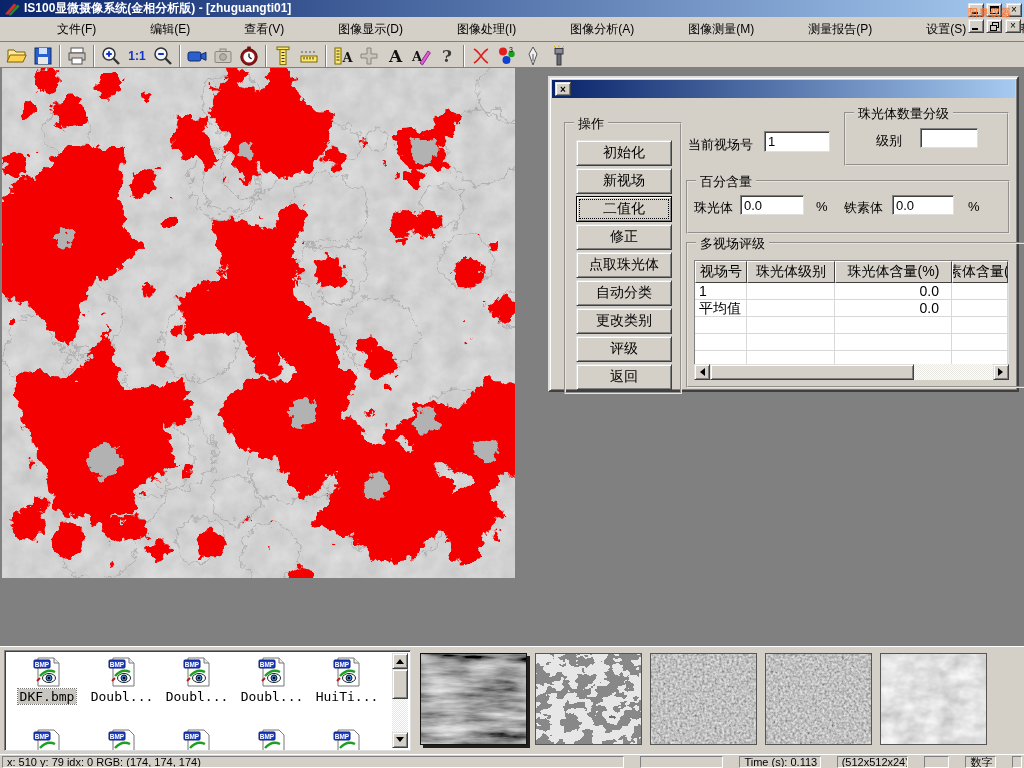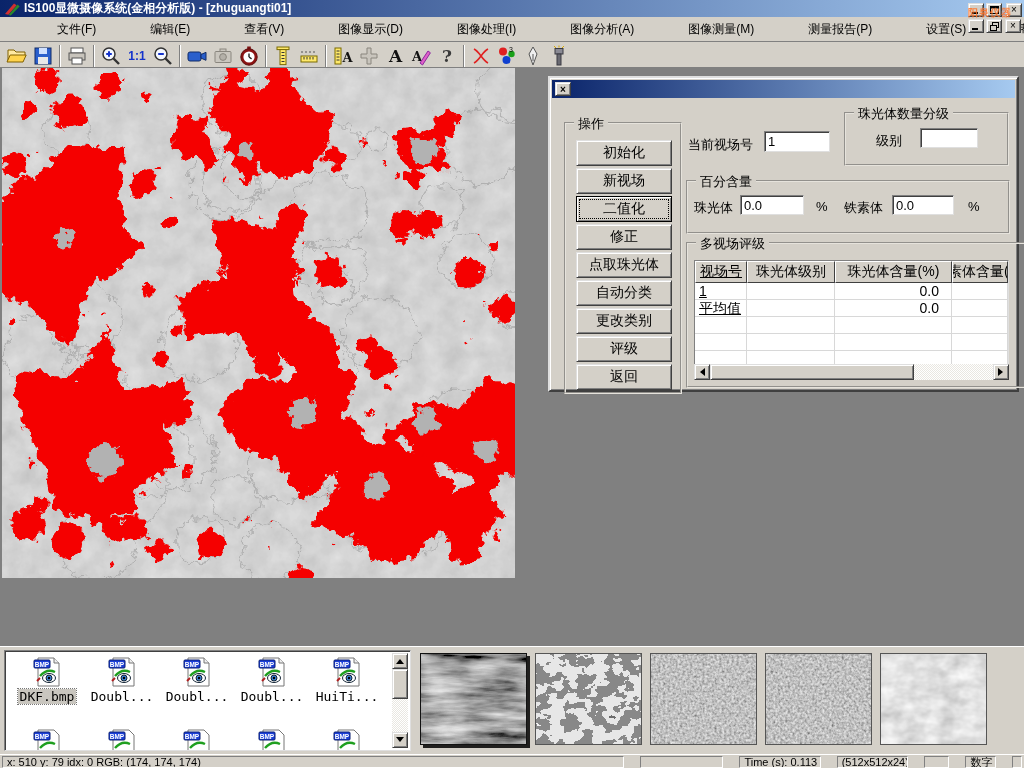--- a/index.html
+++ b/index.html
@@ -52,21 +52,21 @@
   .fld { position:absolute; background:#fff; border:1px solid; border-color:#808080 #dfdfdf #dfdfdf #808080;
          box-shadow:inset 1px 1px 0 #404040; font-size:13px; padding:2px 3px; font-family:inherit; }
   .lbl { position:absolute; white-space:nowrap; font-size:13px; }
 
   
   .tbl { position:absolute; left:6px; top:16px; width:315px; border:1px solid; border-color:#808080 #dfdfdf #dfdfdf #808080; background:#fff; }
   .tbl-head { display:flex; height:22px; }
   .th { background:#d4d0c8; border:1px solid; border-color:#fff #404040 #404040 #fff; font-size:14px; display:flex; align-items:center; justify-content:center; overflow:hidden; white-space:nowrap; }
   .tbl-row { display:flex; height:17px; border-bottom:1px solid #d8d8d8; font-size:14px; }
   .td { overflow:hidden; white-space:nowrap; border-right:1px solid #d8d8d8; padding:0 4px; }
-  .c0{width:52px;text-decoration:underline;} .c1{width:88px;} .c2{width:117px;} .c3{flex:1;}
+  .c0{width:52px;} .c1{width:88px;} .c2{width:117px;} .c3{flex:1;}
   .num { text-align:right; padding-right:12px; }
 
   
   .hscroll { position:absolute; left:6px; bottom:6px; width:315px; height:16px; display:flex; background:#d4d0c8; }
   .sb-track { flex:1; background-color:#e9e7e1;
       background-image:linear-gradient(45deg,#fff 25%,transparent 25%,transparent 75%,#fff 75%),linear-gradient(45deg,#fff 25%,transparent 25%,transparent 75%,#fff 75%);
       background-size:2px 2px; background-position:0 0,1px 1px; position:relative; }
   .sb-btn { width:16px; height:16px; display:flex; align-items:center; justify-content:center; }
   .sb-thumb { position:absolute; left:0; top:0; height:100%; width:72%; background:#d4d0c8; border:1px solid; border-color:#dfdfdf #404040 #404040 #dfdfdf; box-shadow:inset 1px 1px 0 #fff, inset -1px -1px 0 #808080; }
   .tri { width:0; height:0; border:4px solid transparent; }

